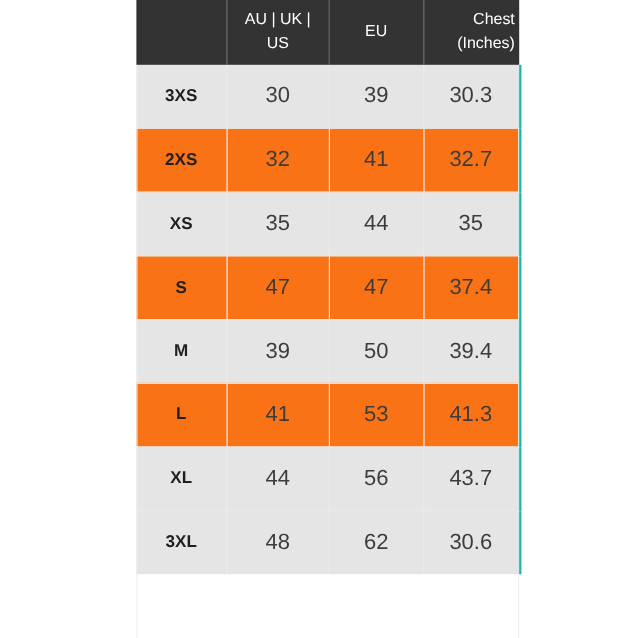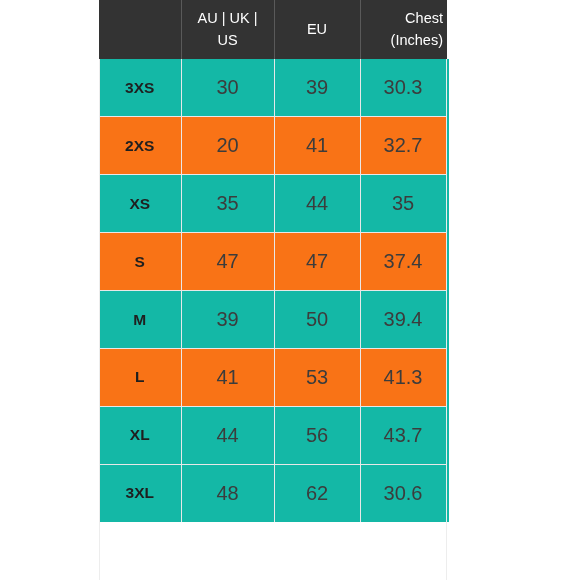--- a/index.html
+++ b/index.html
@@ -9,21 +9,21 @@
   body {
     width: 580px;
     height: 580px;
     background: #ffffff;
     font-family: "Liberation Sans", sans-serif;
     overflow: hidden;
   }
 
   #size-chart-wrapper {
     position: absolute;
-    left: 99px;
+    left: 124px;
     top: 0px;
     width: 348px;
     height: 580px;
   }
 
   table.size-chart {
     width: 348px;
     border-collapse: collapse;
     table-layout: fixed;
     background: #ffffff;
@@ -72,21 +72,21 @@
   tbody td.size-label {
     font-weight: bold;
     color: #1f1f1f;
     font-size: 15.5px;
   }
 
   tbody tr.stripe td {
     background: #f97316;
   }
   tbody tr.plain td {
-    background: #14b8a6;
+    background: #e5e5e5;
   }
 
   tbody tr:last-child td {
     border-bottom: none;
   }
 
   .edge-left {
     position: absolute;
     left: 0px;
     top: 59px;
@@ -130,21 +130,21 @@
 
       <tr class="plain">
         <td class="size-label">3XS</td>
         <td>30</td>
         <td>39</td>
         <td>30.3</td>
       </tr>
 
       <tr class="stripe">
         <td class="size-label">2XS</td>
-        <td>20</td>
+        <td>32</td>
         <td>41</td>
         <td>32.7</td>
       </tr>
 
       <tr class="plain">
         <td class="size-label">XS</td>
         <td>35</td>
         <td>44</td>
         <td>35</td>
       </tr>

